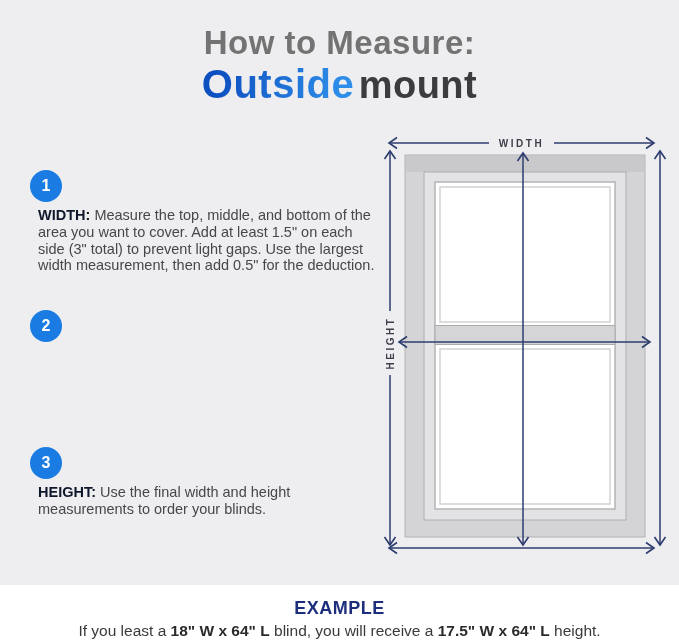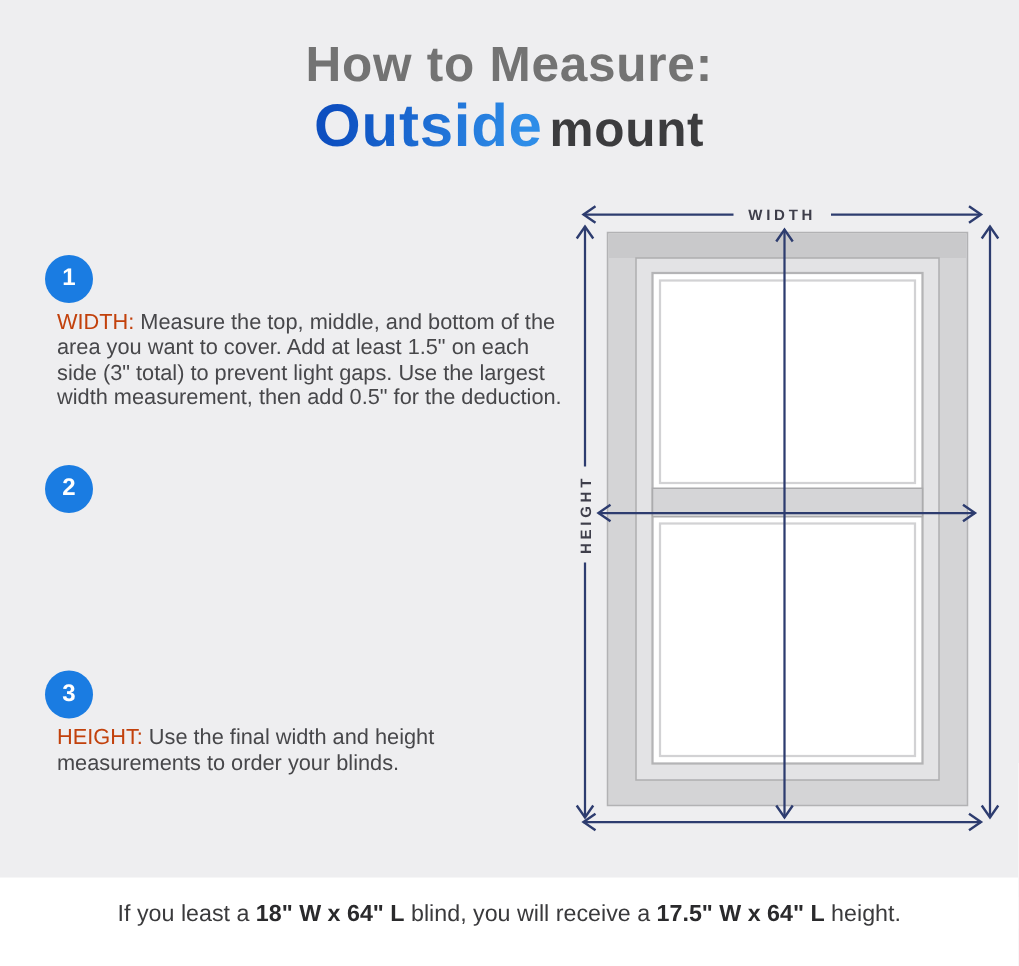--- a/index.html
+++ b/index.html
@@ -25,38 +25,38 @@
   .title-line2 { margin-top:5px; }
   .title-highlight {
     font-size:40px; font-weight:800; letter-spacing:0.5px;
     color:#1765d8;
     background:linear-gradient(100deg,#0d4fc0 10%,#2e8de8 90%);
     -webkit-background-clip:text;
     -webkit-text-fill-color:transparent;
     vertical-align:baseline;
   }
   .title-suffix {
-    font-size:33px; font-weight:700; color:#3c3c3e; letter-spacing:0.5px;
+    font-size:38px; font-weight:700; color:#3c3c3e; letter-spacing:0.5px;
   }
   
   .step { position:absolute; left:30px; width:348px; }
   .step-1 { top:170px; }
   .step-2 { top:310px; }
   .step-3 { top:447px; }
   .step-circle {
     width:32px; height:32px; border-radius:50%;
     background:#1a7ce2;
     color:#ffffff; font-size:16px; font-weight:700;
     display:flex; align-items:center; justify-content:center;
   }
   .step-text {
     margin-top:5px; padding-left:8px;
     font-size:14.5px; line-height:16.8px; color:#47474a;
   }
-  .step-text strong { color:#c2410c; font-weight:400;text-align:center; }
+  .step-text strong { color:#0f172a; font-weight:700;text-align:center; }
   
   .diagram { position:absolute; left:380px; top:128px; width:299px; height:442px; }
   .diagram svg { display:block; }
   
   .example {
     position:absolute; left:0; top:598px; width:679px; text-align:center;
     background:#ffffff;
   }
   .example-heading {
     font-size:18px; font-weight:700; color:#1c2e7c; letter-spacing:0.5px;
@@ -121,14 +121,15 @@
       <line x1="523" y1="153" x2="523" y2="545" marker-start="url(#ah)" marker-end="url(#ah)"></line>
       <line x1="399" y1="342" x2="650" y2="342" marker-start="url(#ah)" marker-end="url(#ah)"></line>
     </g>
 
     <text x="521.5" y="146.5" text-anchor="middle" style="font-family:'Liberation Sans',sans-serif;font-size:10px;font-weight:600;letter-spacing:2.5px;fill:#3e3e4a">WIDTH</text>
     <text transform="translate(394,343) rotate(-90)" text-anchor="middle" style="font-family:'Liberation Sans',sans-serif;font-size:10px;font-weight:600;letter-spacing:2.5px;fill:#3e3e4a">HEIGHT</text>
   </svg>
 </div>
 
 <footer class="example">
+  <div class="example-heading">EXAMPLE</div>
   <p class="example-body"><span>If you least a </span><b>18" W x 64" L</b><span> blind, you will receive a </span><b>17.5" W x 64" L</b><span> height.</span></p>
 </footer>
 
 </body></html>

